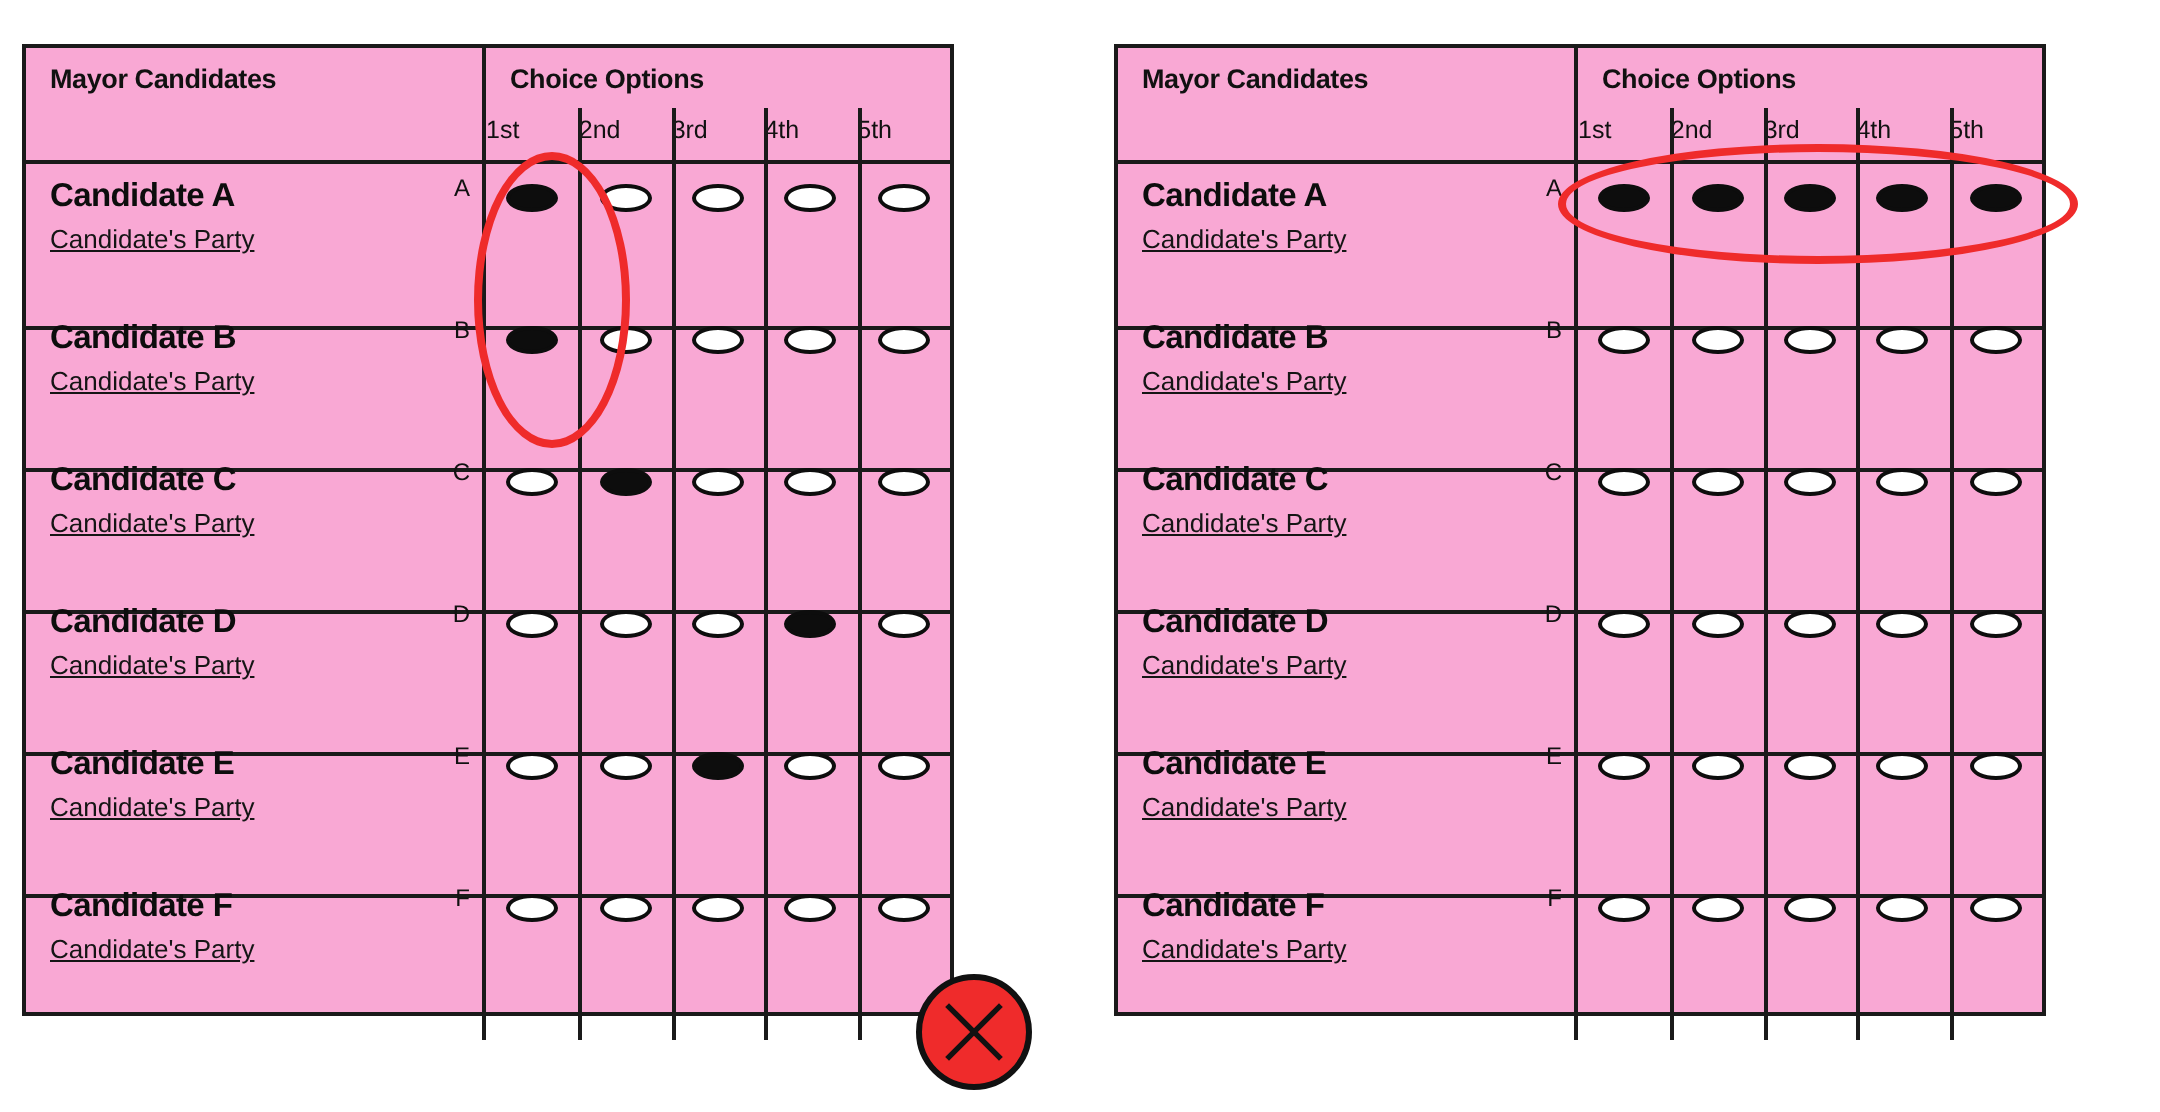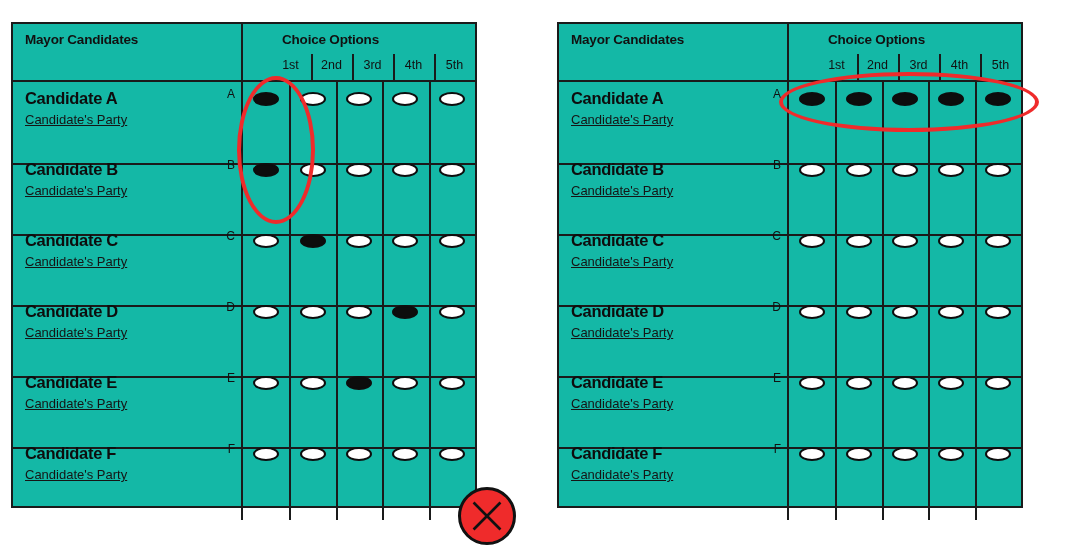--- a/index.html
+++ b/index.html
@@ -22,21 +22,21 @@
     height: 486px;
   }
   #ballot-left  { left: 11px; }
   #ballot-right { left: 557px; }
 
   .ballot-table {
     position: absolute;
     inset: 0;
     border: 2px solid #1a1a1a;
     box-sizing: border-box;
-    background: #14b8a6;
+    background: #f9a8d4;
   }
 
   
   .header-row {
     position: absolute;
     left: 0; right: 0; top: 0;
     height: 58px;
     border-bottom: 2px solid #1a1a1a;
     box-sizing: border-box;
   }
@@ -50,21 +50,21 @@
   .header-name-cell .h-title {
     position: absolute;
     left: 12px; top: 8px;
     font-size: 13.5px;
     font-weight: bold;
     color: #111;
     letter-spacing: -0.2px;
   }
   .header-choice-cell {
     position: absolute;
-    left: 230px; right: 0; top: 0; bottom: 0; margin-left: 27px;
+    left: 230px; right: 0; top: 0; bottom: 0;
   }
   .header-choice-cell .h-title {
     position: absolute;
     left: 12px; top: 8px;
     font-size: 13.5px;
     font-weight: bold;
     color: #111;
     letter-spacing: -0.2px;
   }
   .rank-labels {
@@ -72,21 +72,21 @@
     left: 0; right: 0;
     top: 28px;
     height: 30px;
     display: flex;
   }
   .rank-label {
     flex: 1 1 0;
     position: relative;
     font-size: 12.5px;
     color: #111;
-    text-align: center;
+    text-align: left;
     line-height: 26px;
   }
   .rank-label + .rank-label::before {
     content: "";
     position: absolute;
     left: 0; top: 2px; bottom: 2px;
     width: 2px;
     background: #1a1a1a;
   }
 

